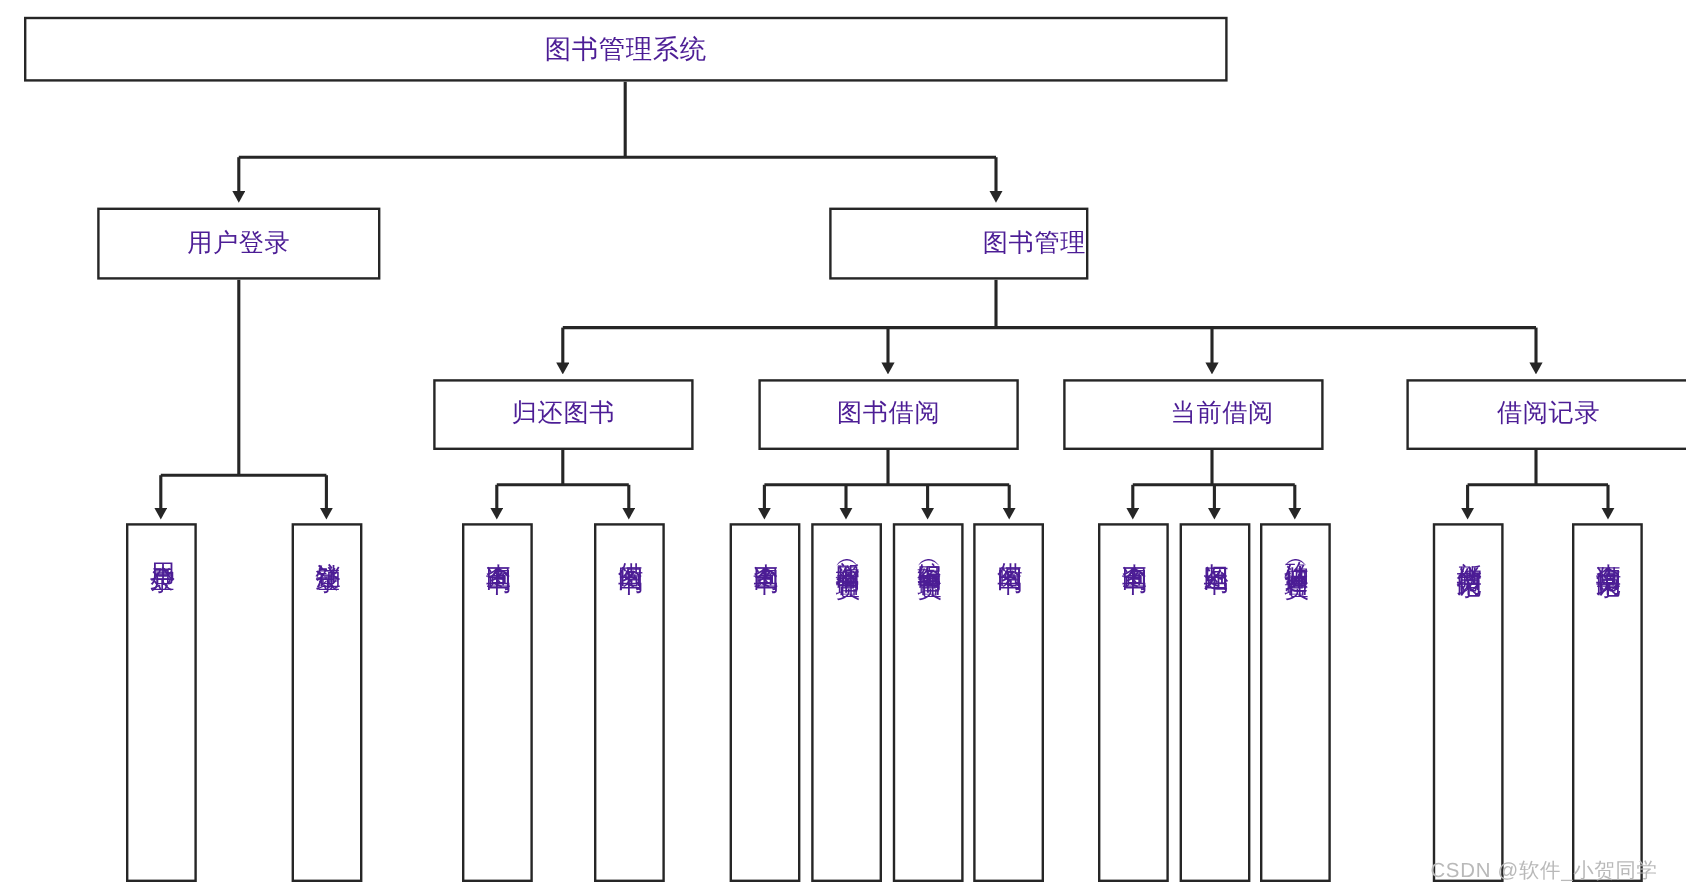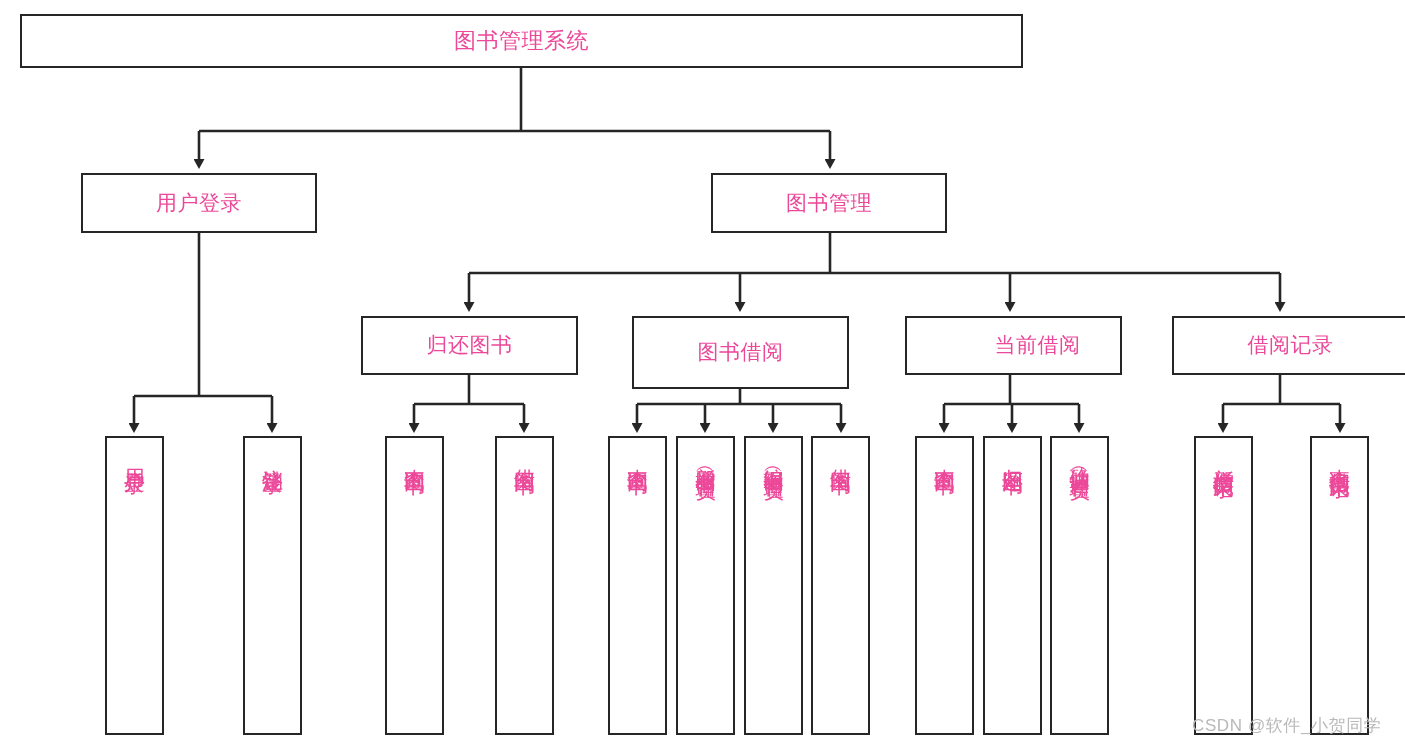--- a/index.html
+++ b/index.html
@@ -26,21 +26,21 @@
     pointer-events: none;
   }
   .node {
     position: absolute;
     box-sizing: border-box;
     border: 2px solid #262626;
     background: #ffffff;
     display: flex;
     align-items: center;
     justify-content: center;
-    color: #ec4899;
+    color: #4c1d95;
   }
   .node .lbl {
     display: block;
     line-height: 1.16;
     letter-spacing: 0.5px;
   }
   
   .node.horiz .lbl {
     font-size: 21px;
     white-space: nowrap;
@@ -131,31 +131,31 @@
     </g>
   </svg>
 
   <div class="node horiz root" style="left:20px; top:14px; width:1003px; height:54px;">
     <span class="lbl">图书管理系统</span>
   </div>
 
   <div class="node horiz" style="left:81px; top:173px; width:236px; height:60px;">
     <span class="lbl">用户登录</span>
   </div>
-  <div class="node horiz" style="left:711px; top:173px; width:236px; height:60px;">
+  <div class="node horiz" style="left:691px; top:173px; width:216px; height:60px;justify-content:flex-end;">
     <span class="lbl">图书管理</span>
   </div>
 
   <div class="node horiz" style="left:361px; top:316px; width:217px; height:59px;">
     <span class="lbl">归还图书</span>
   </div>
-  <div class="node horiz" style="left:632px; top:316px; width:217px; height:73px;">
+  <div class="node horiz" style="left:632px; top:316px; width:217px; height:59px;">
     <span class="lbl">图书借阅</span>
   </div>
-  <div class="node horiz" style="left:905px; top:316px; width:217px; height:59px;padding-left:48px;">
+  <div class="node horiz" style="left:886px; top:316px; width:217px; height:59px;padding-left:48px;">
     <span class="lbl">当前借阅</span>
   </div>
   <div class="node horiz" style="left:1172px; top:316px; width:237px; height:59px;">
     <span class="lbl">借阅记录</span>
   </div>
 
   <div class="node vert" style="left:105px; top:436px; width:59px; height:299px;">
     <span class="lbl">用户登录</span>
   </div>
   <div class="node vert" style="left:243px; top:436px; width:59px; height:299px;">

